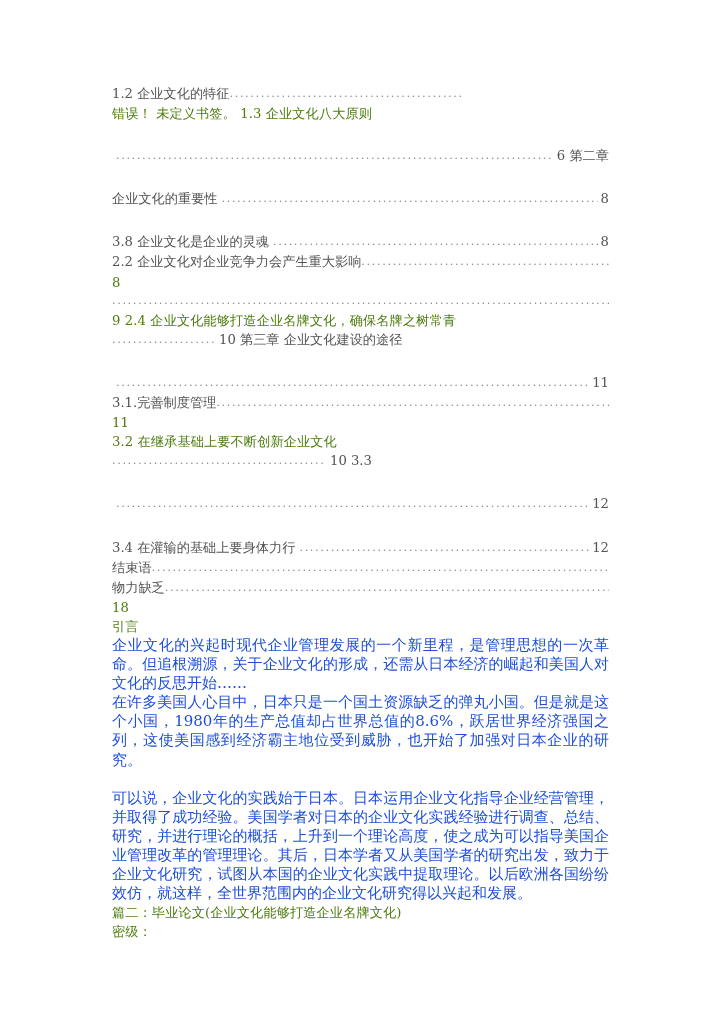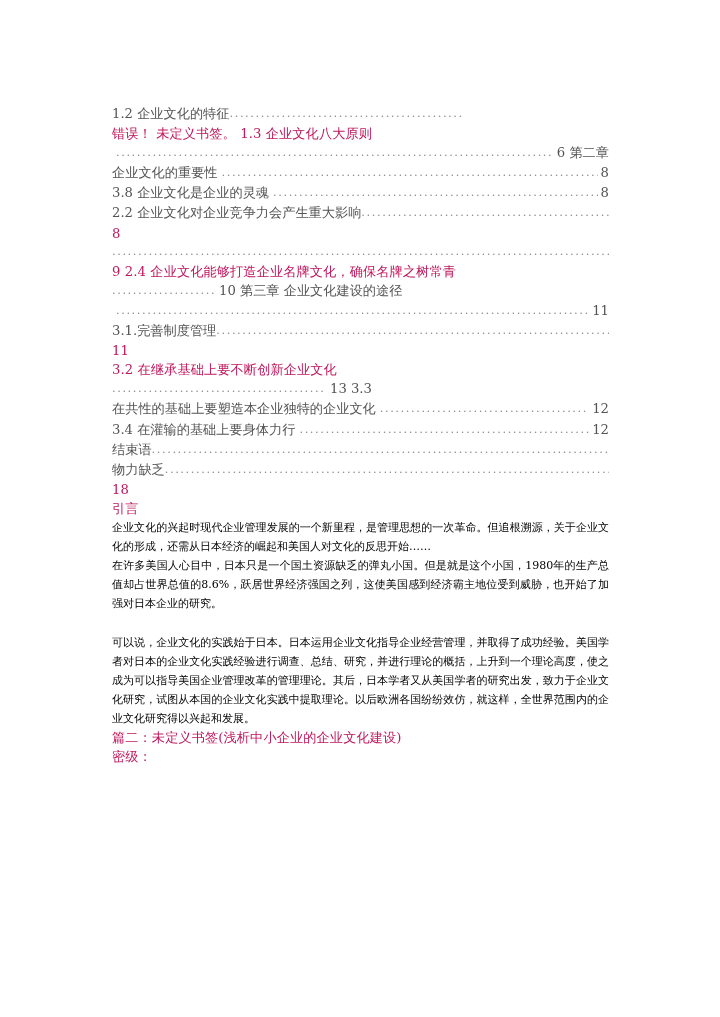--- a/index.html
+++ b/index.html
@@ -19,28 +19,28 @@
     position: relative;
     width: 720px;
     height: 1017px;
     background: #ffffff;
     box-sizing: border-box;
   }
 
   #content {
     position: absolute;
     left: 112px;
-    top: 104px;
+    top: 84px;
     width: 497px;
   }
 
   .line {
     font-size: 13.2px;
     line-height: 19.1px;
-    color: #be185d;
+    color: #4d7c0f;
     white-space: pre-wrap;
     word-break: break-all;
     letter-spacing: 0.1px;
   }
 
   
   .toc-row {
     display: flex;
     align-items: baseline;
     font-size: 13.2px;
@@ -53,21 +53,21 @@
     min-width: 4px;
     overflow: hidden;
     white-space: nowrap;
     color: #8d8d8d;
     font-size: 11.5px;
     letter-spacing: 1.55px;
     margin: 0 3px 0 4px;
     position: relative;
     top: -1px;
   }
-  .toc-page { flex: 0 0 auto; white-space: pre; }
+  .toc-page { flex: 0 0 auto; white-space: pre; margin-top: 23px; }
 
   
   .leader-only {
     display: flex;
     align-items: baseline;
     font-size: 13.2px;
     line-height: 19.1px;
     color: #545454;
   }
   .leader-seg {
@@ -81,23 +81,23 @@
   }
   .leader-seg.w-full { flex: 1 1 auto; }
   .leader-seg.w-235 { flex: 0 0 235px; }
   .leader-seg.w-103 { flex: 0 0 103px; }
   .leader-seg.w-214 { flex: 0 0 214px; }
   .after-leader { white-space: pre; padding-left: 4px; }
 
   .plain { white-space: pre; }
   .blank { height: 19.1px; }
   .body-para {
-    font-size: 11px;
-    line-height: 19.1px;
-    color: #000000;
+    font-size: 15px;
+    line-height: 19.1px;
+    color: #1d4ed8;
     text-align: justify;
     text-justify: inter-ideograph;
     word-break: break-all;
   }
 </style>
 </head>
 <body>
 
 <div id="page">
   <div id="content">
@@ -151,25 +151,24 @@
     <div class="leader-only">
       <span class="toc-label">3.1.完善制度管理</span>
       <span class="leader-seg w-full">.........................................................................................................................................................................................</span>
     </div>
     <div class="line plain">11</div>
 
     <div class="line plain">3.2 在继承基础上要不断创新企业文化</div>
 
     <div class="leader-only">
       <span class="leader-seg w-214">.........................................................................................................................................................................................</span>
-      <span class="after-leader">13 3.3</span>
-    </div>
-
-    <div class="toc-row">
-      <span class="toc-label">在共性的基础上要塑造本企业独特的企业文化</span>
+      <span class="after-leader">10 3.3</span>
+    </div>
+
+    <div class="toc-row">
       <span class="toc-dots">.........................................................................................................................................................................................</span>
       <span class="toc-page">12</span>
     </div>
 
     <div class="toc-row">
       <span class="toc-label">3.4 在灌输的基础上要身体力行</span>
       <span class="toc-dots">.........................................................................................................................................................................................</span>
       <span class="toc-page">12</span>
     </div>
 
@@ -188,17 +187,17 @@
 
     <div class="body-para">企业文化的兴起时现代企业管理发展的一个新里程，是管理思想的一次革命。但追根溯源，关于企业文化的形成，还需从日本经济的崛起和美国人对文化的反思开始……</div>
 
     <div class="body-para">在许多美国人心目中，日本只是一个国土资源缺乏的弹丸小国。但是就是这个小国，1980年的生产总值却占世界总值的8.6%，跃居世界经济强国之列，这使美国感到经济霸主地位受到威胁，也开始了加强对日本企业的研究。</div>
 
     <div class="blank"></div>
 
 
     <div class="body-para">可以说，企业文化的实践始于日本。日本运用企业文化指导企业经营管理，并取得了成功经验。美国学者对日本的企业文化实践经验进行调查、总结、研究，并进行理论的概括，上升到一个理论高度，使之成为可以指导美国企业管理改革的管理理论。其后，日本学者又从美国学者的研究出发，致力于企业文化研究，试图从本国的企业文化实践中提取理论。以后欧洲各国纷纷效仿，就这样，全世界范围内的企业文化研究得以兴起和发展。</div>
 
-    <div class="line plain">篇二：未定义书签(浅析中小企业的企业文化建设)</div>
+    <div class="line plain">篇二：毕业论文(企业文化能够打造企业名牌文化)</div>
     <div class="line plain">密级：</div>
 
   </div>
 </div>
 
 </body></html>

